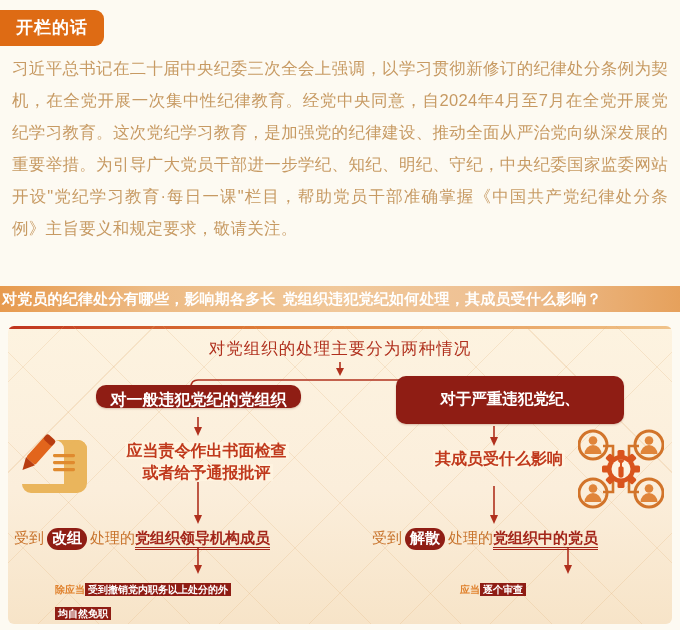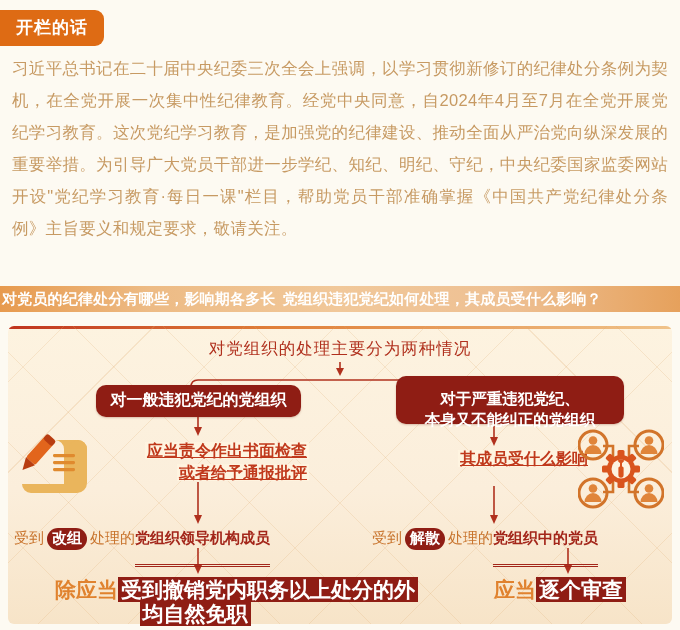--- a/index.html
+++ b/index.html
@@ -91,32 +91,31 @@
   .rbox{
     position:absolute;
     background:#8f1d14;
     color:#ffffff;
     font-weight:bold;
     border-radius:10px;
     text-align:center;
     line-height:20px;
     box-shadow:0 1px 2px rgba(120,40,20,.25);
   }
-  #box-left{left:88px;top:59px;width:205px;height:32px;font-size:16px;line-height:30px;}
+  #box-left{left:88px;top:59px;width:205px;height:23px;font-size:16px;line-height:30px;}
   #box-right{left:388px;top:50px;width:228px;height:48px;font-size:15.5px;padding-top:12px;box-sizing:border-box;line-height:21px;}
 
   
   .hilite{
     position:absolute;
     color:#c0391c;
     font-weight:bold;
     font-size:16px;
     line-height:22px;
-    text-align:right;
-    text-decoration:underline;
+    text-align:center;
   }
   .hilite span{background:rgba(255,245,225,.78);padding:0 2px;}
   #act-left{left:96px;top:114px;width:205px;}
   #act-right{left:400px;top:122px;width:182px;}
 
   
   .icon-scroll{position:absolute;left:12px;top:432px;width:84px;height:72px;}
   .icon-org{position:absolute;left:578px;top:428px;width:86px;height:82px;}
 
   
@@ -133,31 +132,31 @@
     font-weight:bold;
     border-radius:11px;
     padding:1px 5px 2px 5px;
     margin:0 3px;
     font-size:15px;
   }
   .resline .ul{
     color:#a3261a;
     font-weight:bold;
     border-bottom:3px double #a3261a;
-    padding-bottom:18px;
+    padding-bottom:1px;
   }
   #res-left{left:14px;top:528px;}
   #res-right{left:372px;top:528px;}
 
   
   .final{
     position:absolute;
-    font-size:21px;
+    font-size:10px;
     line-height:24px;
-    text-align:center;
+    text-align:left;
     white-space:nowrap;
   }
   .final .pre{color:#e0822e;font-weight:bold;}
   .final .inv{
     background:#8f1d14;color:#ffffff;font-weight:bold;padding:1px 3px;
   }
   #fin-left{left:55px;top:578px;width:280px;}
   #fin-right{left:460px;top:578px;width:200px;}
 </style>
 </head>
@@ -224,21 +223,20 @@
       <g stroke="#b0301d" stroke-width="1.6" fill="none">
           <path d="M560 222 L560 240"></path>
         </g>
       <polygon points="560,248 556,239 564,239" fill="#b0301d"></polygon>
     </svg>
 
     <div class="rbox" id="box-left">对一般违犯党纪的党组织</div>
 
     <div class="rbox" id="box-right">
       <div>对于严重违犯党纪、</div>
-      <div>本身又不能纠正的党组织</div>
     </div>
 
     <div class="hilite" id="act-left">
       <div><span>应当责令作出书面检查</span></div>
       <div><span>或者给予通报批评</span></div>
     </div>
 
     <div class="hilite" id="act-right">
       <div><span>其成员受什么影响</span></div>
     </div>

